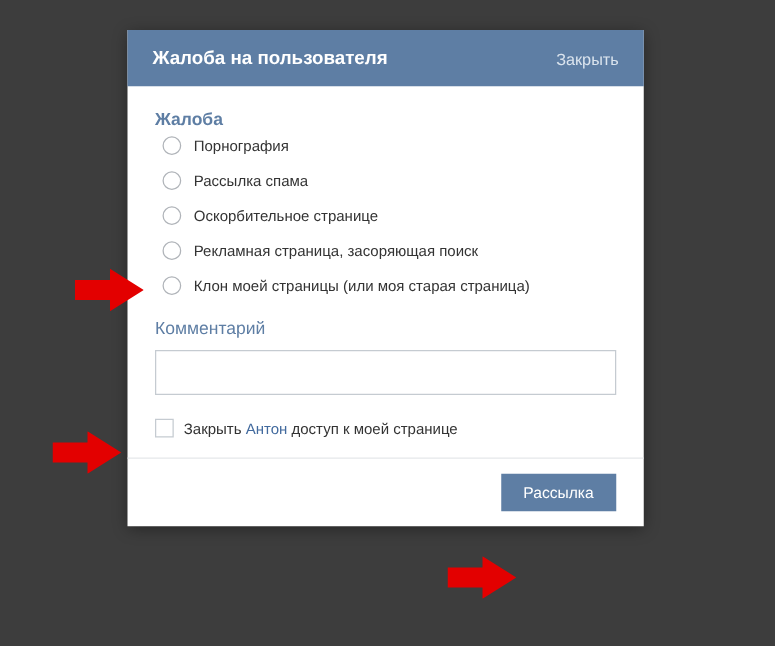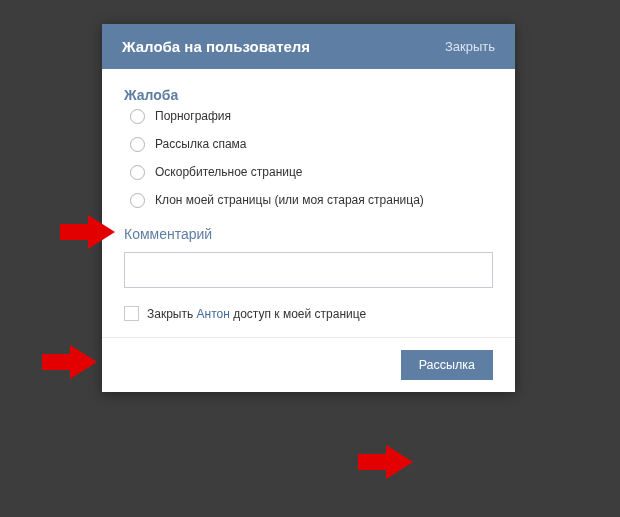--- a/index.html
+++ b/index.html
@@ -21,21 +21,21 @@
       top: 24px;
       width: 413px;
       background: #fff;
       box-shadow: 0 2px 12px rgba(0,0,0,0.4);
     }
     .dialog-header {
       background: #5e7ea4;
       color: #fff;
       display: flex;
       justify-content: space-between;
-      align-items: center;
+      align-items: flex-end;
       padding: 14px 20px;
     }
     .dialog-title {
       font-size: 15px;
       font-weight: 600;
     }
     .dialog-close {
       font-size: 13px;
       color: #dbe4ee;
       cursor: pointer;
@@ -58,21 +58,21 @@
     .intro-text .user-link {
       color: #426a9e;
       cursor: pointer;
     }
     .radio-list {
       margin-left: 6px;
       margin-bottom: 18px;
     }
     .radio-item {
       display: flex;
-      align-items: flex-start;
+      align-items: center;
       margin-bottom: 13px;
       cursor: pointer;
     }
     .radio-circle {
       width: 15px;
       height: 15px;
       border: 1.5px solid #b0b4b9;
       border-radius: 50%;
       margin-right: 10px;
       flex-shrink: 0;
@@ -157,20 +157,24 @@
         <div class="radio-circle"></div>
         <div class="radio-label">Порнография</div>
       </div>
       <div class="radio-item">
         <div class="radio-circle"></div>
         <div class="radio-label">Рассылка спама</div>
       </div>
       <div class="radio-item">
         <div class="radio-circle"></div>
         <div class="radio-label">Оскорбительное странице</div>
+      </div>
+      <div class="radio-item">
+        <div class="radio-circle"></div>
+        <div class="radio-label">Рекламная страница, засоряющая поиск</div>
       </div>
       <div class="radio-item">
         <div class="radio-circle"></div>
         <div class="radio-label">Клон моей страницы (или моя старая страница)</div>
       </div>
     </div>
 
     <div class="comment-section">
       <div class="comment-title">Комментарий</div>
       <textarea class="comment-input" value="" style=""></textarea>

